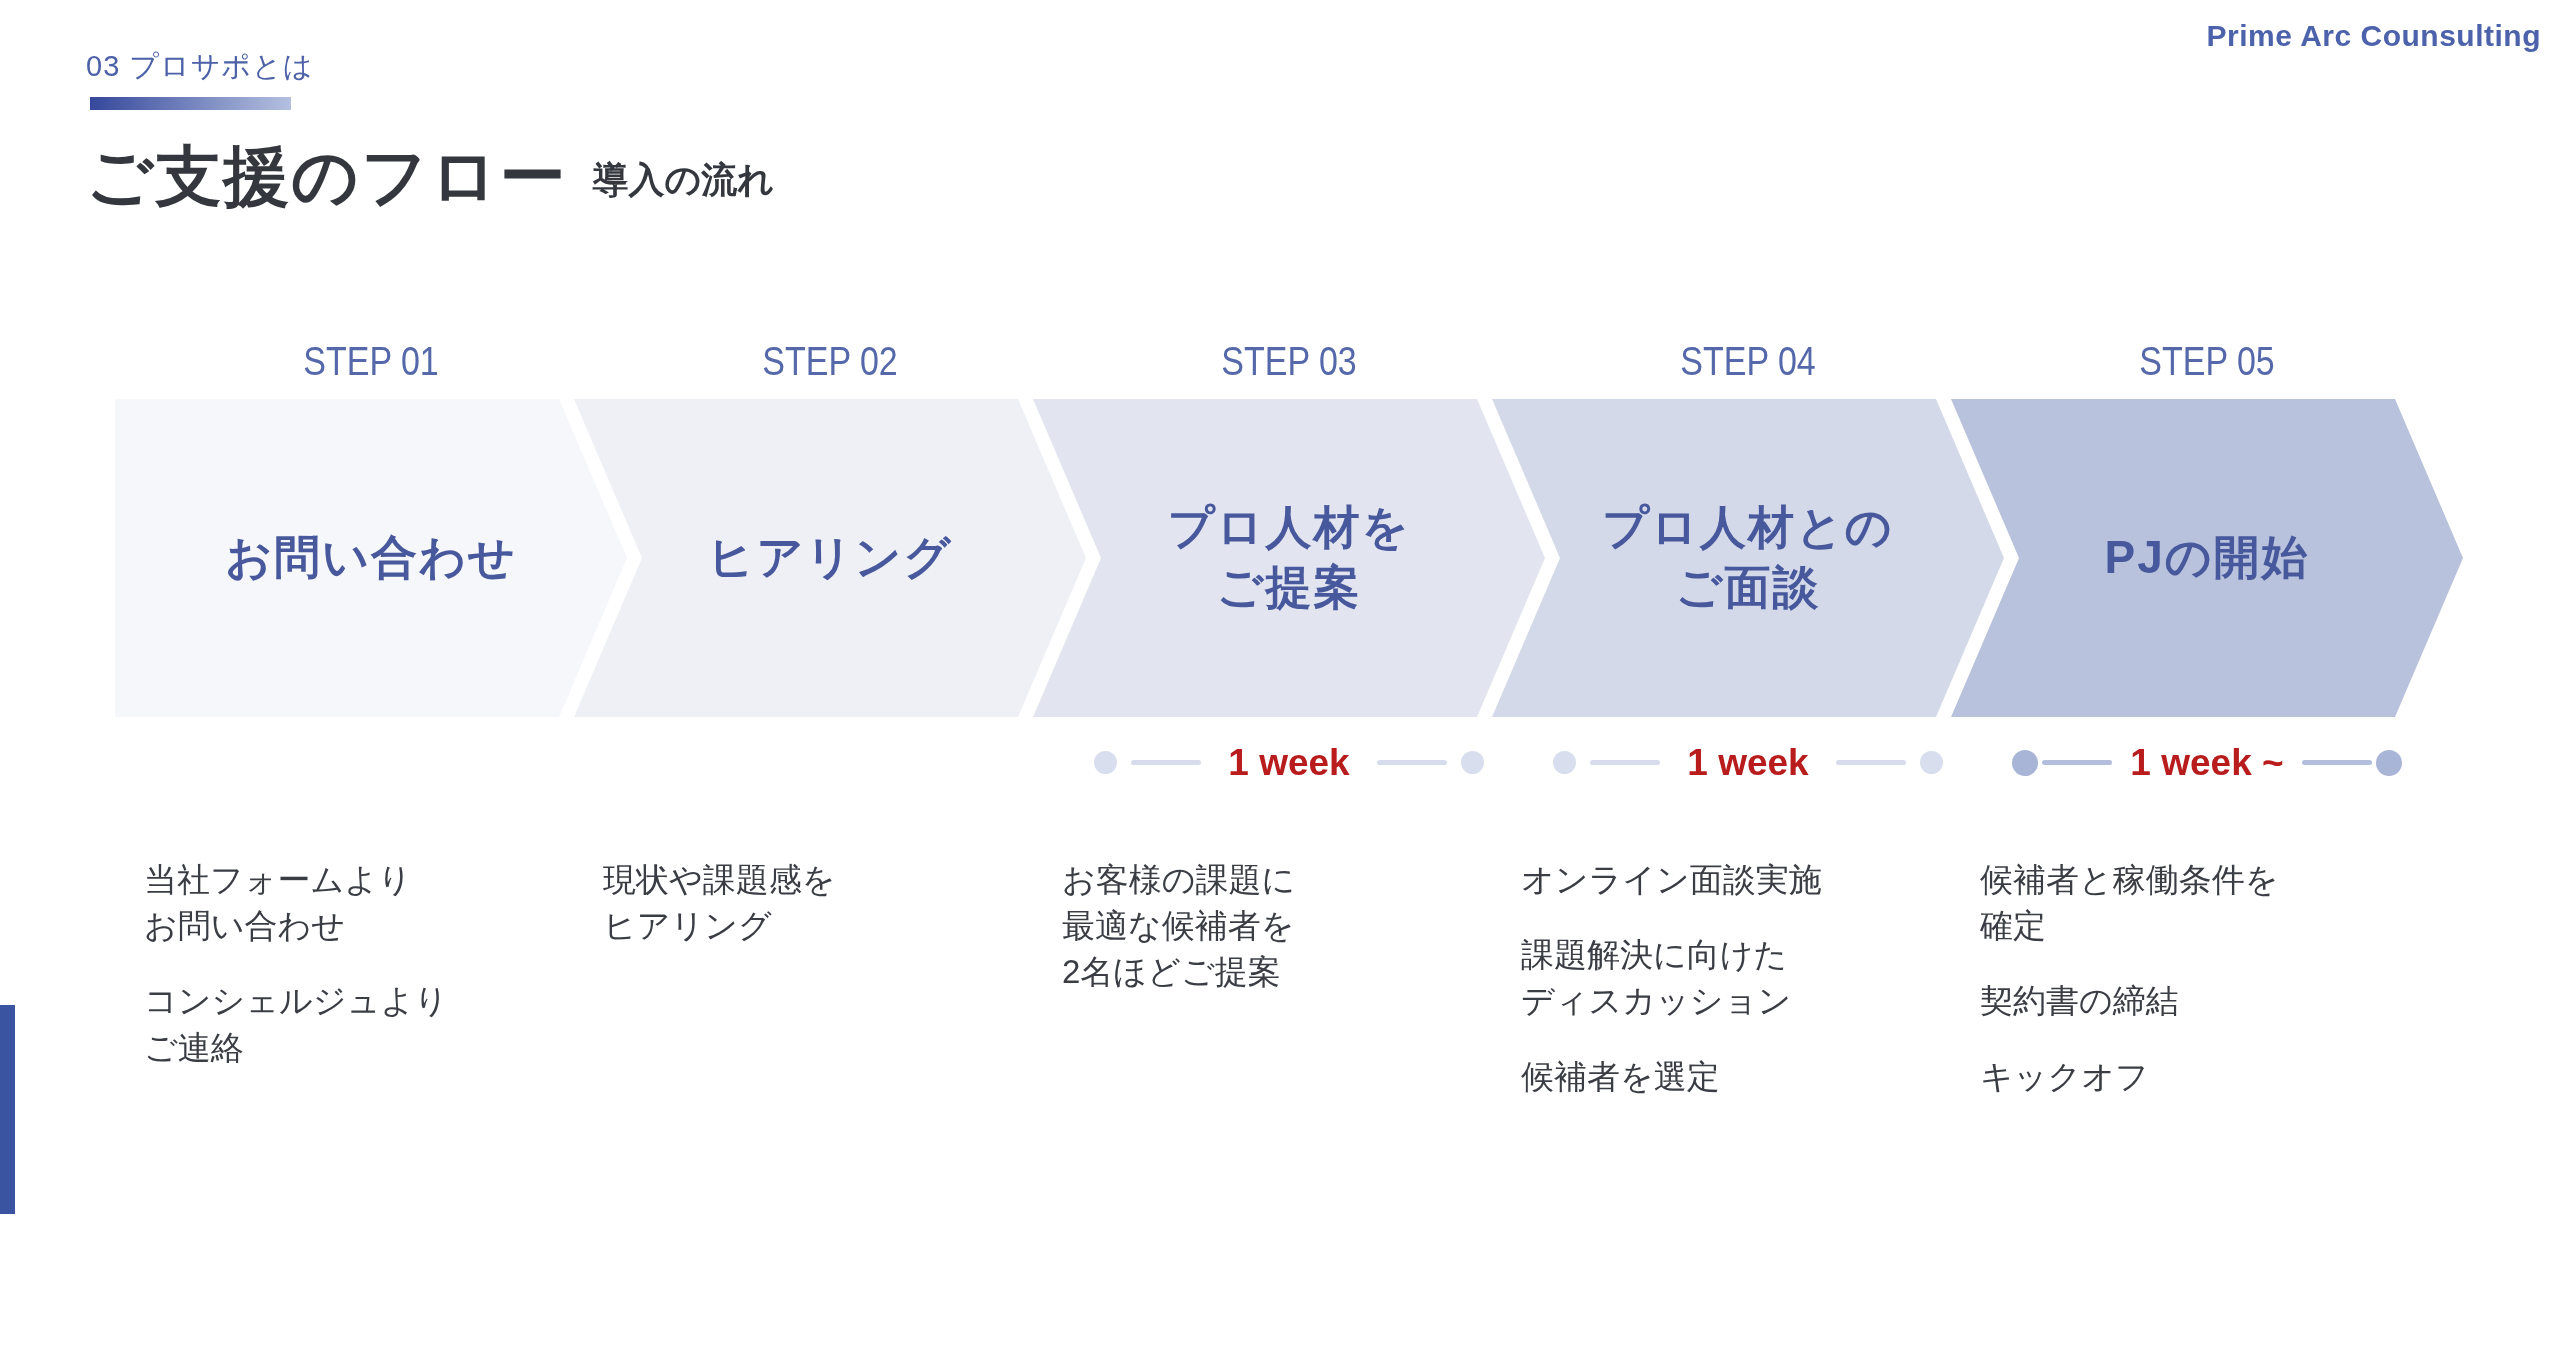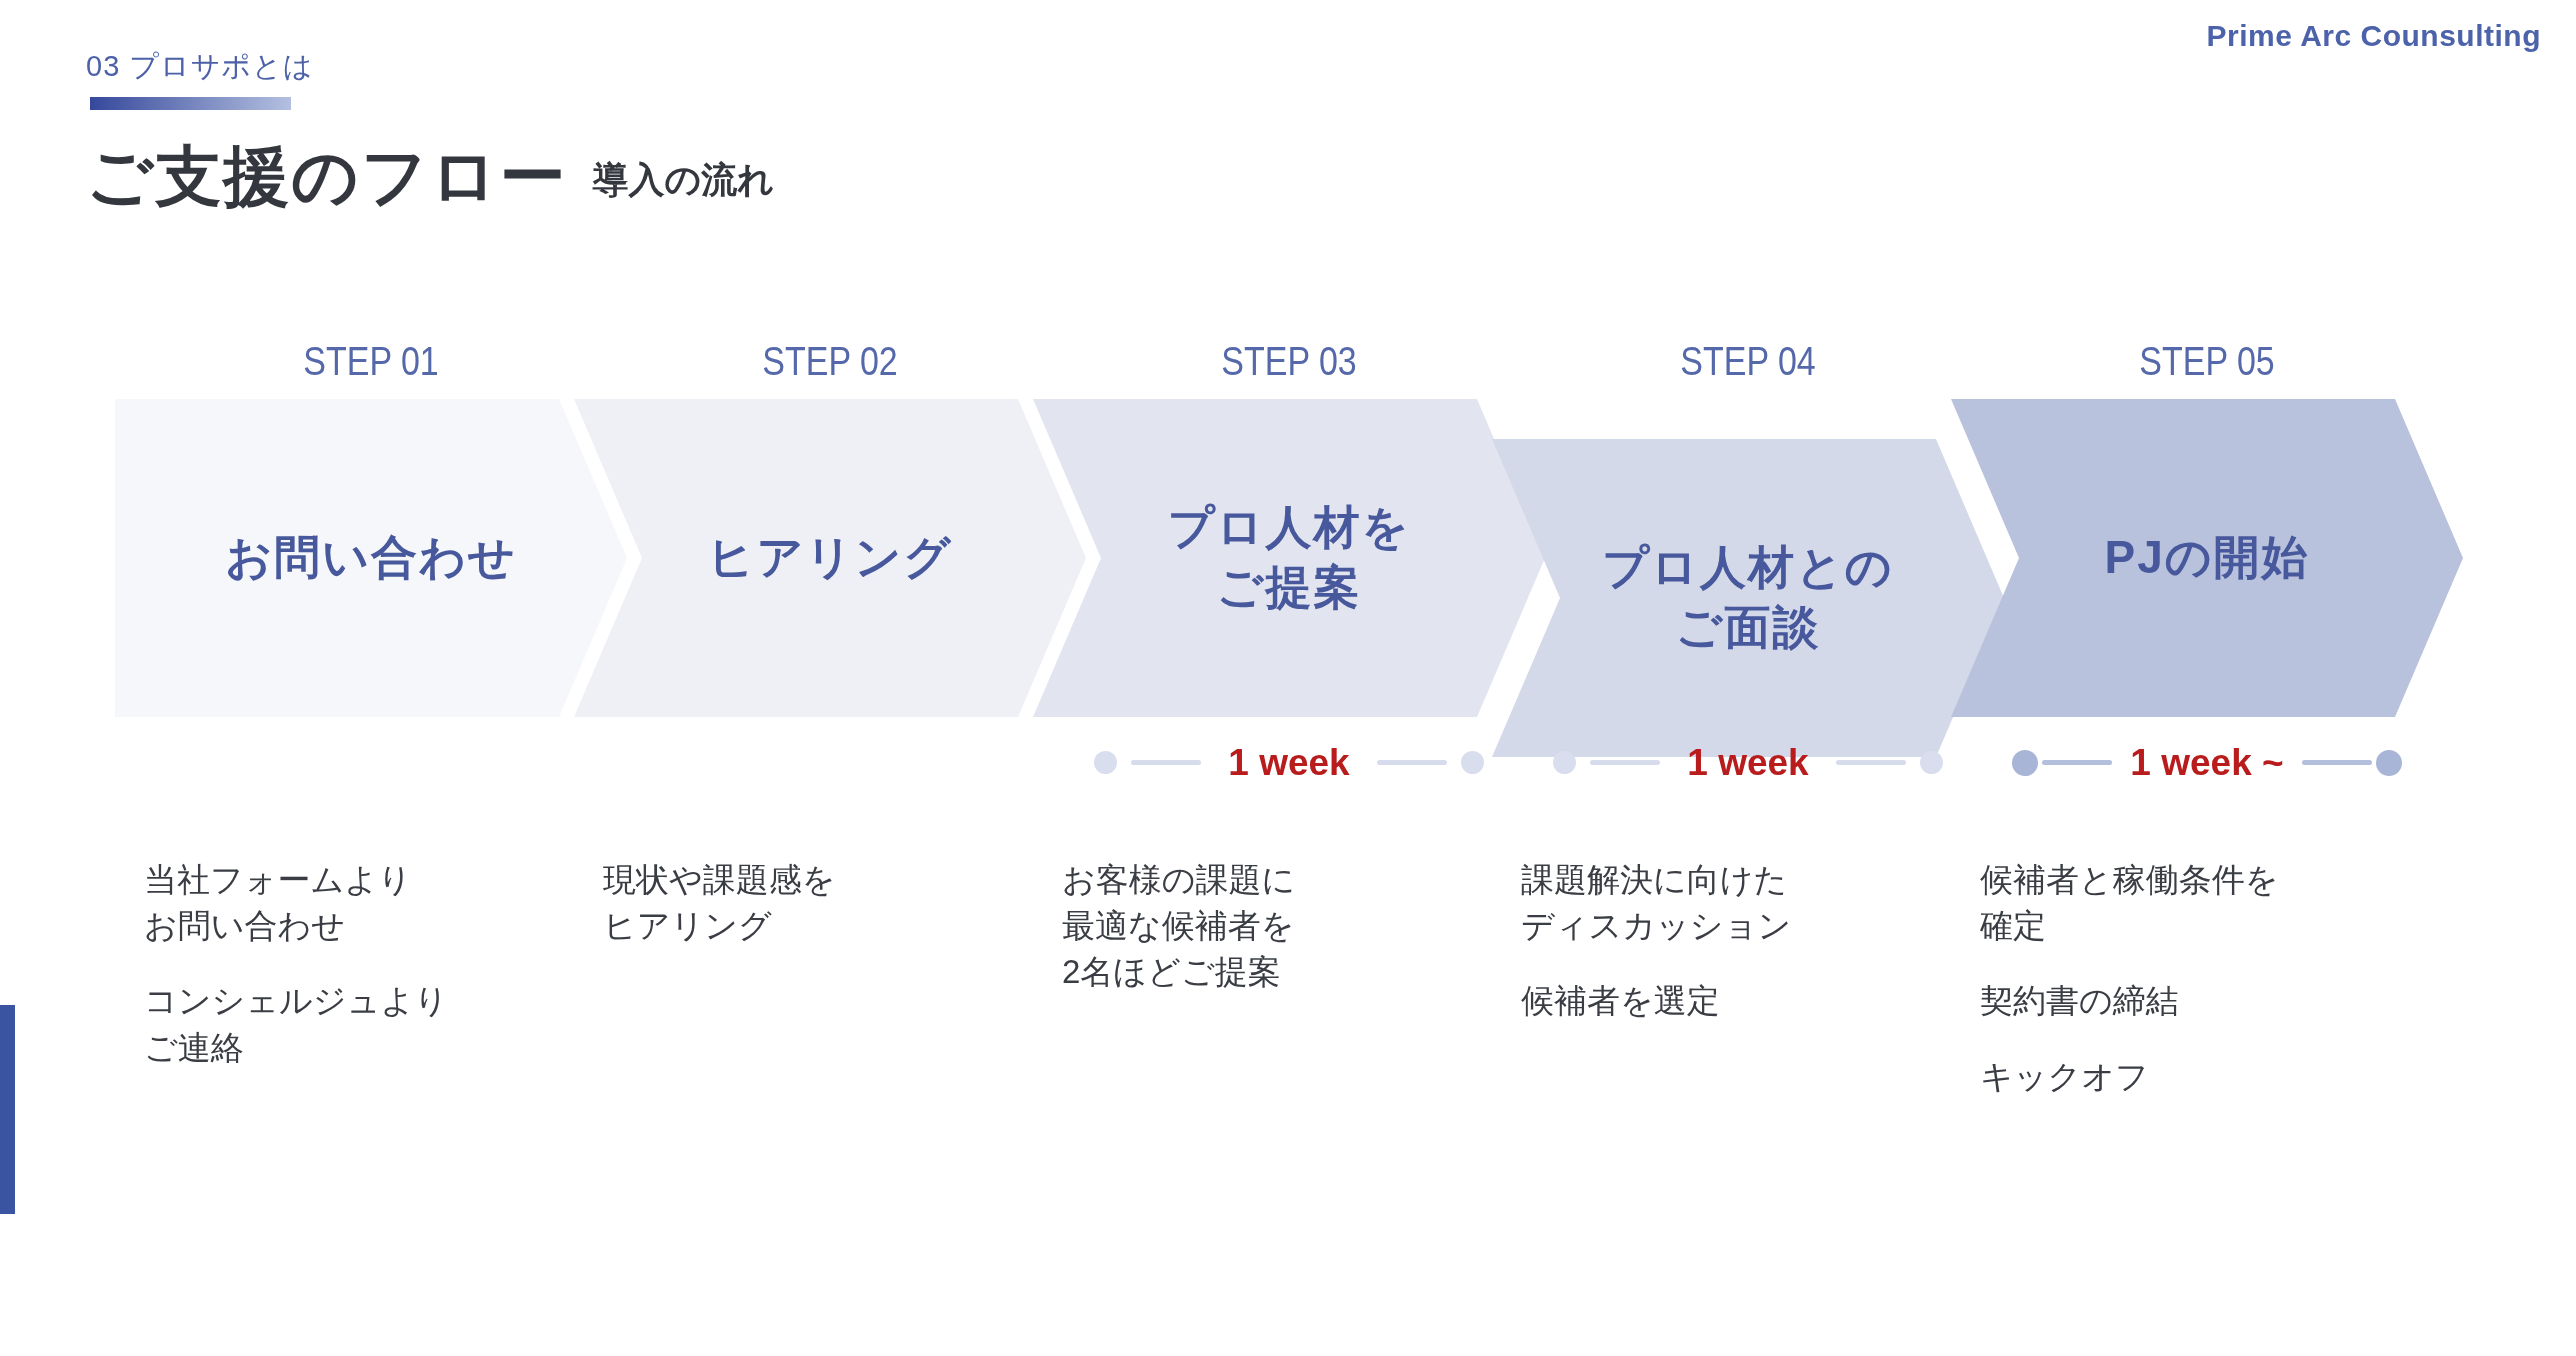--- a/index.html
+++ b/index.html
@@ -110,21 +110,21 @@
   <div class="chevron first" style="left: 115px; background-color: rgb(246, 247, 250);">
     <div class="chevron-title">お問い合わせ</div>
   </div>
   <div class="chevron notched" style="left: 574px; background-color: rgb(238, 240, 246);">
     <div class="chevron-title">ヒアリング</div>
   </div>
   <div class="chevron notched" style="left: 1033px; background-color: rgb(226, 229, 240);">
     <div class="chevron-title">プロ人材を
 ご提案</div>
   </div>
-  <div class="chevron notched" style="left: 1492px; background-color: rgb(212, 217, 233); margin-top: 40px;">
+  <div class="chevron notched" style="left: 1492px; background-color: rgb(212, 217, 233);">
     <div class="chevron-title">プロ人材との
 ご面談</div>
   </div>
   <div class="chevron notched" style="left: 1951px; background-color: rgb(185, 194, 220);">
     <div class="chevron-title">PJの開始</div>
   </div>
 
   <div class="duration" style="left:1094px">
     <span class="dur-dot"></span>
     <span class="dur-line"></span>
@@ -156,20 +156,21 @@
   <div class="desc-col" style="left:603px">
     <p>現状や課題感を
 ヒアリング</p>
   </div>
   <div class="desc-col" style="left:1062px">
     <p>お客様の課題に
 最適な候補者を
 2名ほどご提案</p>
   </div>
   <div class="desc-col" style="left:1521px">
+    <p>オンライン面談実施</p>
     <p>課題解決に向けた
 ディスカッション</p>
     <p>候補者を選定</p>
   </div>
   <div class="desc-col" style="left:1980px">
     <p>候補者と稼働条件を
 確定</p>
     <p>契約書の締結</p>
     <p>キックオフ</p>
   </div>

